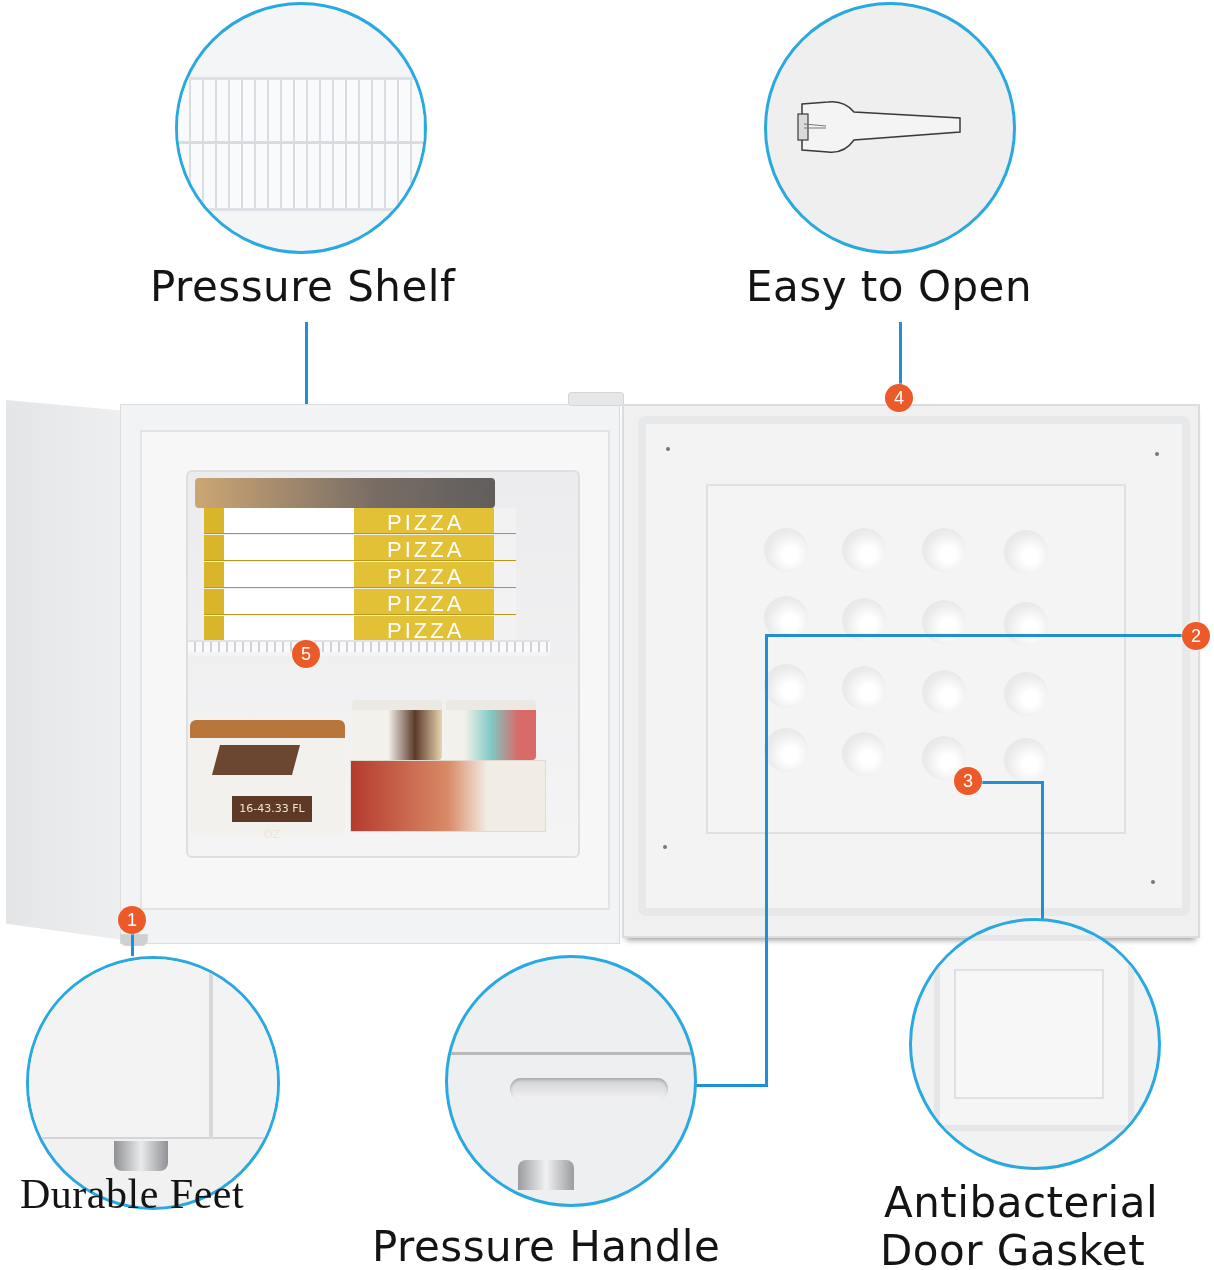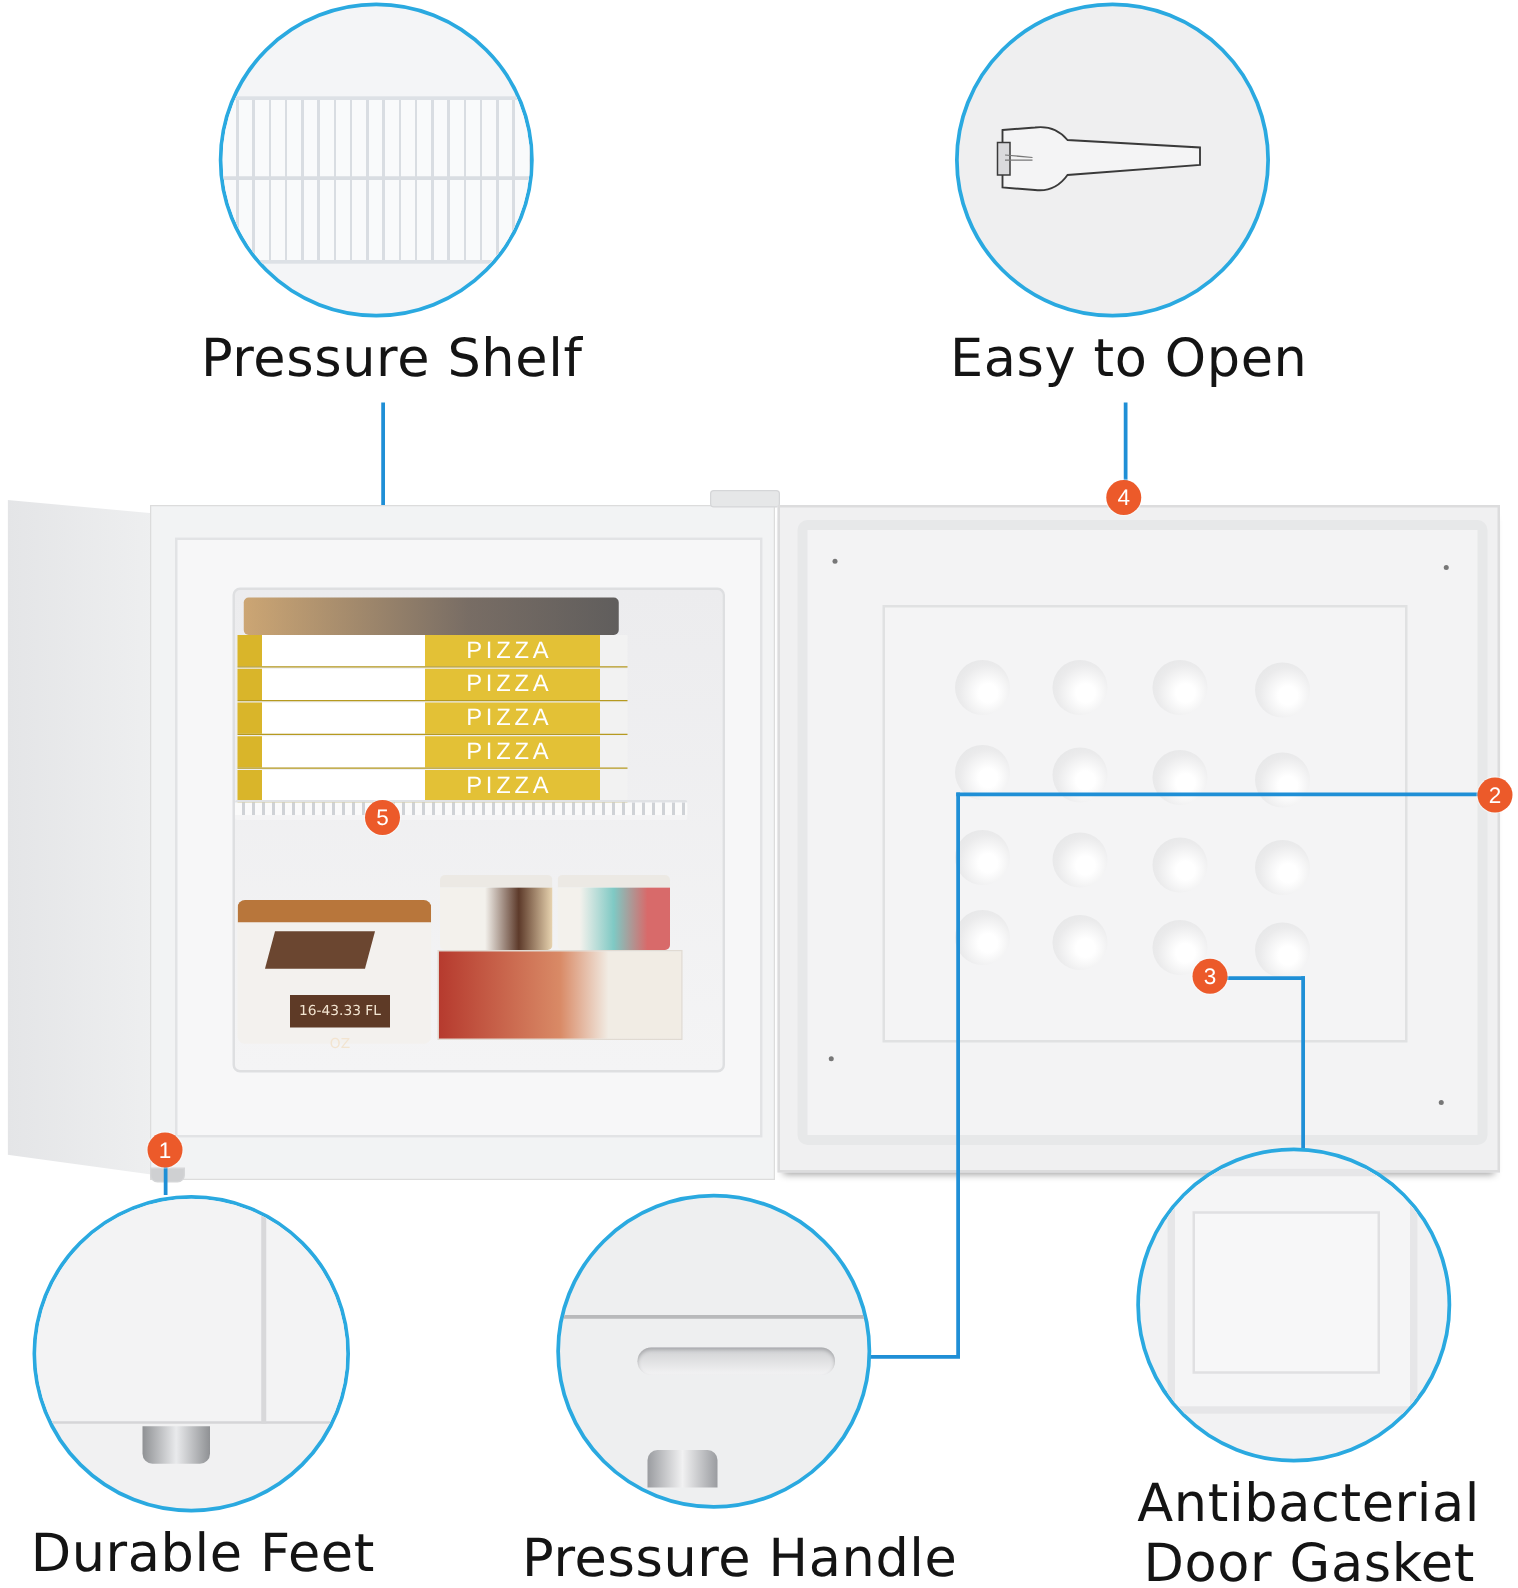--- a/index.html
+++ b/index.html
@@ -13,21 +13,21 @@
     border-radius: 50%;
     overflow: hidden;
     background: #f4f5f7;
   }
   .label {
     position: absolute;
     color: #141414;
     font-size: 42px;
     letter-spacing: 0.5px;
     white-space: nowrap;
-    text-align: right;
+    text-align: left;
   }
   .line-v { position: absolute; width: 3px; background: #1f8fd6; }
   .line-h { position: absolute; height: 3px; background: #1f8fd6; }
 
   .badge {
     position: absolute;
     width: 28px; height: 28px;
     border-radius: 50%;
     background: #ec5a2a;
     color: #ffffff;
@@ -65,25 +65,25 @@
     background: #f7f7f8;
     border: 2px solid #e2e3e5;
   }
   .cavity {
     position: absolute; left: 186px; top: 470px; width: 394px; height: 388px;
     background: linear-gradient(180deg, #ececee, #f4f4f5);
     border: 2px solid #dedfe1;
     border-radius: 6px;
   }
   .pizza {
-    position: absolute; left: 190px; height: 26px; width: 312px;
+    position: absolute; left: 204px; height: 26px; width: 312px;
     background: linear-gradient(90deg, #d9b52a 0 20px, #ffffff 20px 150px, #e3c136 150px 290px, #f2f2f2 290px);
     border-bottom: 1px solid #b69a20;
     color: #ffffff;
-    font-size: 19px;
+    font-size: 22px;
     letter-spacing: 3px;
     font-family: "Liberation Sans", sans-serif;
   }
   .pizza span { position: absolute; left: 183px; top: 2px; }
   .pizza-top {
     position: absolute; left: 195px; top: 478px; width: 300px; height: 30px;
     background: linear-gradient(90deg, #c49455, #5b4d42 60%, #3d3a38);
     border-radius: 4px;
     opacity: 0.8;
   }
@@ -238,21 +238,21 @@
 <div class="badge" style="left:1182px; top:622px;">2</div>
 <div class="badge" style="left:954px; top:767px;">3</div>
 <div class="badge" style="left:885px; top:384px;">4</div>
 <div class="badge" style="left:292px; top:640px;">5</div>
 
 <div class="circle" style="left:26px; top:956px; width:254px; height:254px; background:#f1f1f2;">
   <div style="position:absolute;left:0;top:0;width:100%;height:180px;background:#f3f3f4;border-bottom:2px solid #d5d5d7;"></div>
   <div style="position:absolute;left:180px;top:0;width:4px;height:180px;background:#d8d8da;"></div>
   <div style="position:absolute;left:85px;top:182px;width:54px;height:30px;border-radius:0 0 8px 8px;background:linear-gradient(90deg,#8f9194,#e9eaec 50%,#8f9194);"></div>
 </div>
-<div class="label" style="left:20px; top:1218px; width:280px;">Durable Feet</div>
+<div class="label" style="left:20px; top:1170px; width:280px;font-family:Liberation Serif, serif;">Durable Feet</div>
 
 <div class="circle" style="left:445px; top:955px; width:252px; height:252px; background:#eeeff0;">
   <div style="position:absolute;left:0;top:94px;width:100%;height:3px;background:#b8b9bb;"></div>
   <div style="position:absolute;left:62px;top:120px;width:158px;height:22px;border-radius:11px;background:linear-gradient(180deg,#cfd0d2,#f3f3f4);box-shadow:inset 0 2px 3px #a9aaad;"></div>
   <div style="position:absolute;left:70px;top:202px;width:56px;height:30px;border-radius:8px 8px 0 0;background:linear-gradient(90deg,#9a9ca0,#f1f1f2 50%,#9a9ca0);"></div>
 </div>
 <div class="label" style="left:372px; top:1222px; width:394px;">Pressure Handle</div>
 
 <div class="circle" style="left:909px; top:918px; width:252px; height:252px; background:#f2f2f3;">
   <div style="position:absolute;left:22px;top:14px;width:200px;height:196px;border:6px solid #e6e6e8;background:#f5f5f6;"></div>

